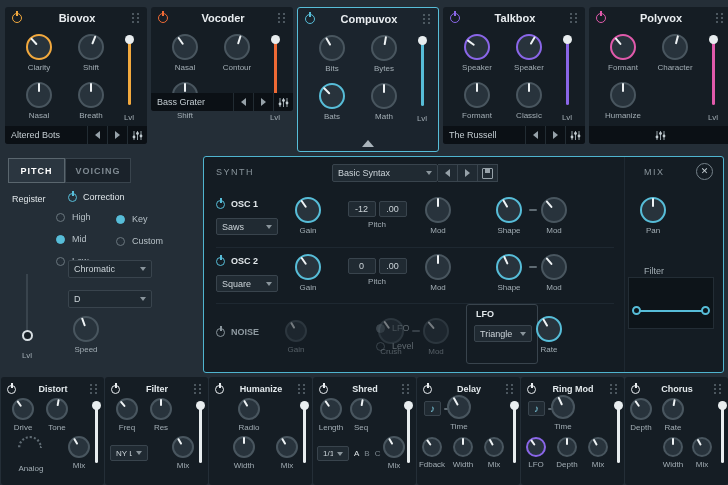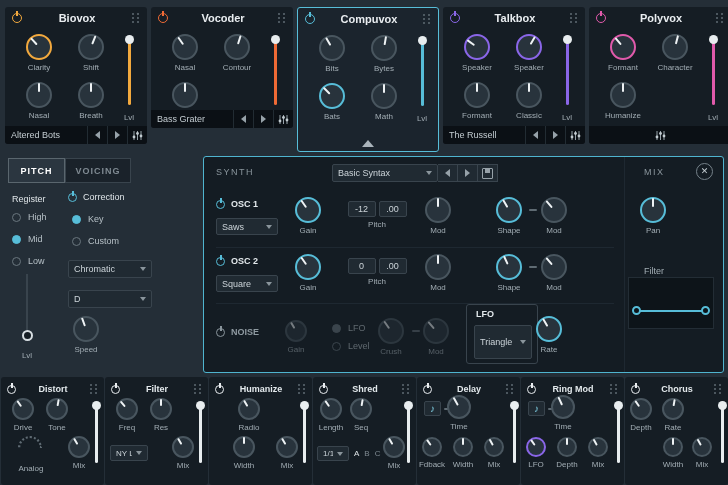--- a/index.html
+++ b/index.html
@@ -57,21 +57,21 @@
   .pname{flex:1;padding:0 6px;color:#c3ccd1;white-space:nowrap;overflow:hidden;}
   .pbtn{width:20px;height:100%;display:flex;align-items:center;justify-content:center;border-left:1px solid #222c33;flex:none;}
 
   
   .dd{background:#202a32;border:1px solid #39444d;border-radius:2px;height:18px;display:flex;align-items:center;justify-content:space-between;padding:0 5px;font-size:9px;color:#ccd4d9;position:absolute;}
   .dd::after{content:"";width:0;height:0;border-left:3.5px solid transparent;border-right:3.5px solid transparent;border-top:4px solid #8a959c;margin-left:4px;flex:none;}
   .dd span{overflow:hidden;white-space:nowrap;}
   .vbox{background:#202a32;border:1px solid #39444d;border-radius:2px;height:16px;width:28px;display:inline-flex;align-items:center;justify-content:center;font-size:9px;color:#ccd4d9;}
   .radio{display:inline-block;width:9px;height:9px;border-radius:50%;border:1px solid #6a767e;background:transparent;flex:none;}
   .radio.on{background:#57bdd8;border-color:#57bdd8;}
-  .rrow{position:absolute;display:flex;align-items:center;gap:7px;font-size:9px;color:#b6c0c6;}
+  .rrow{position:absolute;display:flex;align-items:center;gap:7px;font-size:9px;color:#b6c0c6;margin-left:44px;}
   .tab{position:absolute;display:flex;align-items:center;justify-content:center;height:25px;font-size:9px;letter-spacing:1px;font-weight:bold;border:1px solid #39444d;}
   .tab.on{background:#2b3640;color:#fff;border-color:#5a666e;}
   .tab.off{background:#1a222a;color:#7f8a92;}
   .seclbl{position:absolute;font-size:9px;color:#dfe5e8;}
   .dash{position:absolute;width:8px;height:2px;background:#5f6b73;border-radius:1px;}
   .hr{position:absolute;height:1px;background:#1e2831;}
   .dim{opacity:.45;}
 
   
   .synth-panel{position:absolute;left:203px;top:156px;width:521px;height:217px;background:#141c23;border:1px solid #4fb4cf;border-radius:3px;}
@@ -141,21 +141,21 @@
               <line x1="9" y1="1" x2="9" y2="10"></line>
             </g>
             <circle cx="2" cy="7" r="1.4" fill="#c3ccd1"></circle>
             <circle cx="5.5" cy="3.5" r="1.4" fill="#c3ccd1"></circle>
             <circle cx="9" cy="6" r="1.4" fill="#c3ccd1"></circle>
           </svg>
         </span>
     </div>
   </section>
 
-  <section class="module" style="left:151px;top:7px;width:142px;height:121px">
+  <section class="module" style="left:151px;top:7px;width:142px;height:104px">
     <div class="mhead">
       <span class="pwr" style="--ac: #ee6a35;"></span>
       <span class="mtitle">Vocoder</span>
       <span class="grid-icon"></span>
     </div>
     <div class="kcell" style="left:8px;top:27px;width:52px">
       <div class="kn" style="--a:-35deg">
           <i></i>
         </div>
       <div class="lbl">Nasal</div>
@@ -518,21 +518,21 @@
     <span class="dash dim" style="left:208px;top:173px"></span>
     <div class="kcell dim" style="left:212px;top:161px;width:40px">
       <div class="kn" style="--a:-40deg">
           <i></i>
         </div>
       <div class="lbl">Mod</div>
     </div>
 
     <div class="lfobox" style="left:262px;top:147px;width:72px;height:60px">
       <div style="position:absolute;left:9px;top:4px;font-size:9px;font-weight:bold;color:#e3e9ec">LFO</div>
-      <div class="dd" style="left:7px;top:20px;width:58px;height:34px">
+      <div class="dd" style="left:7px;top:20px;width:58px;height:17px">
           <span>Triangle</span>
         </div>
     </div>
     <div class="kcell" style="left:325px;top:159px;width:40px">
       <div class="kn ac" style="--a:-30deg">
           <i></i>
         </div>
       <div class="lbl">Rate</div>
     </div>
 

